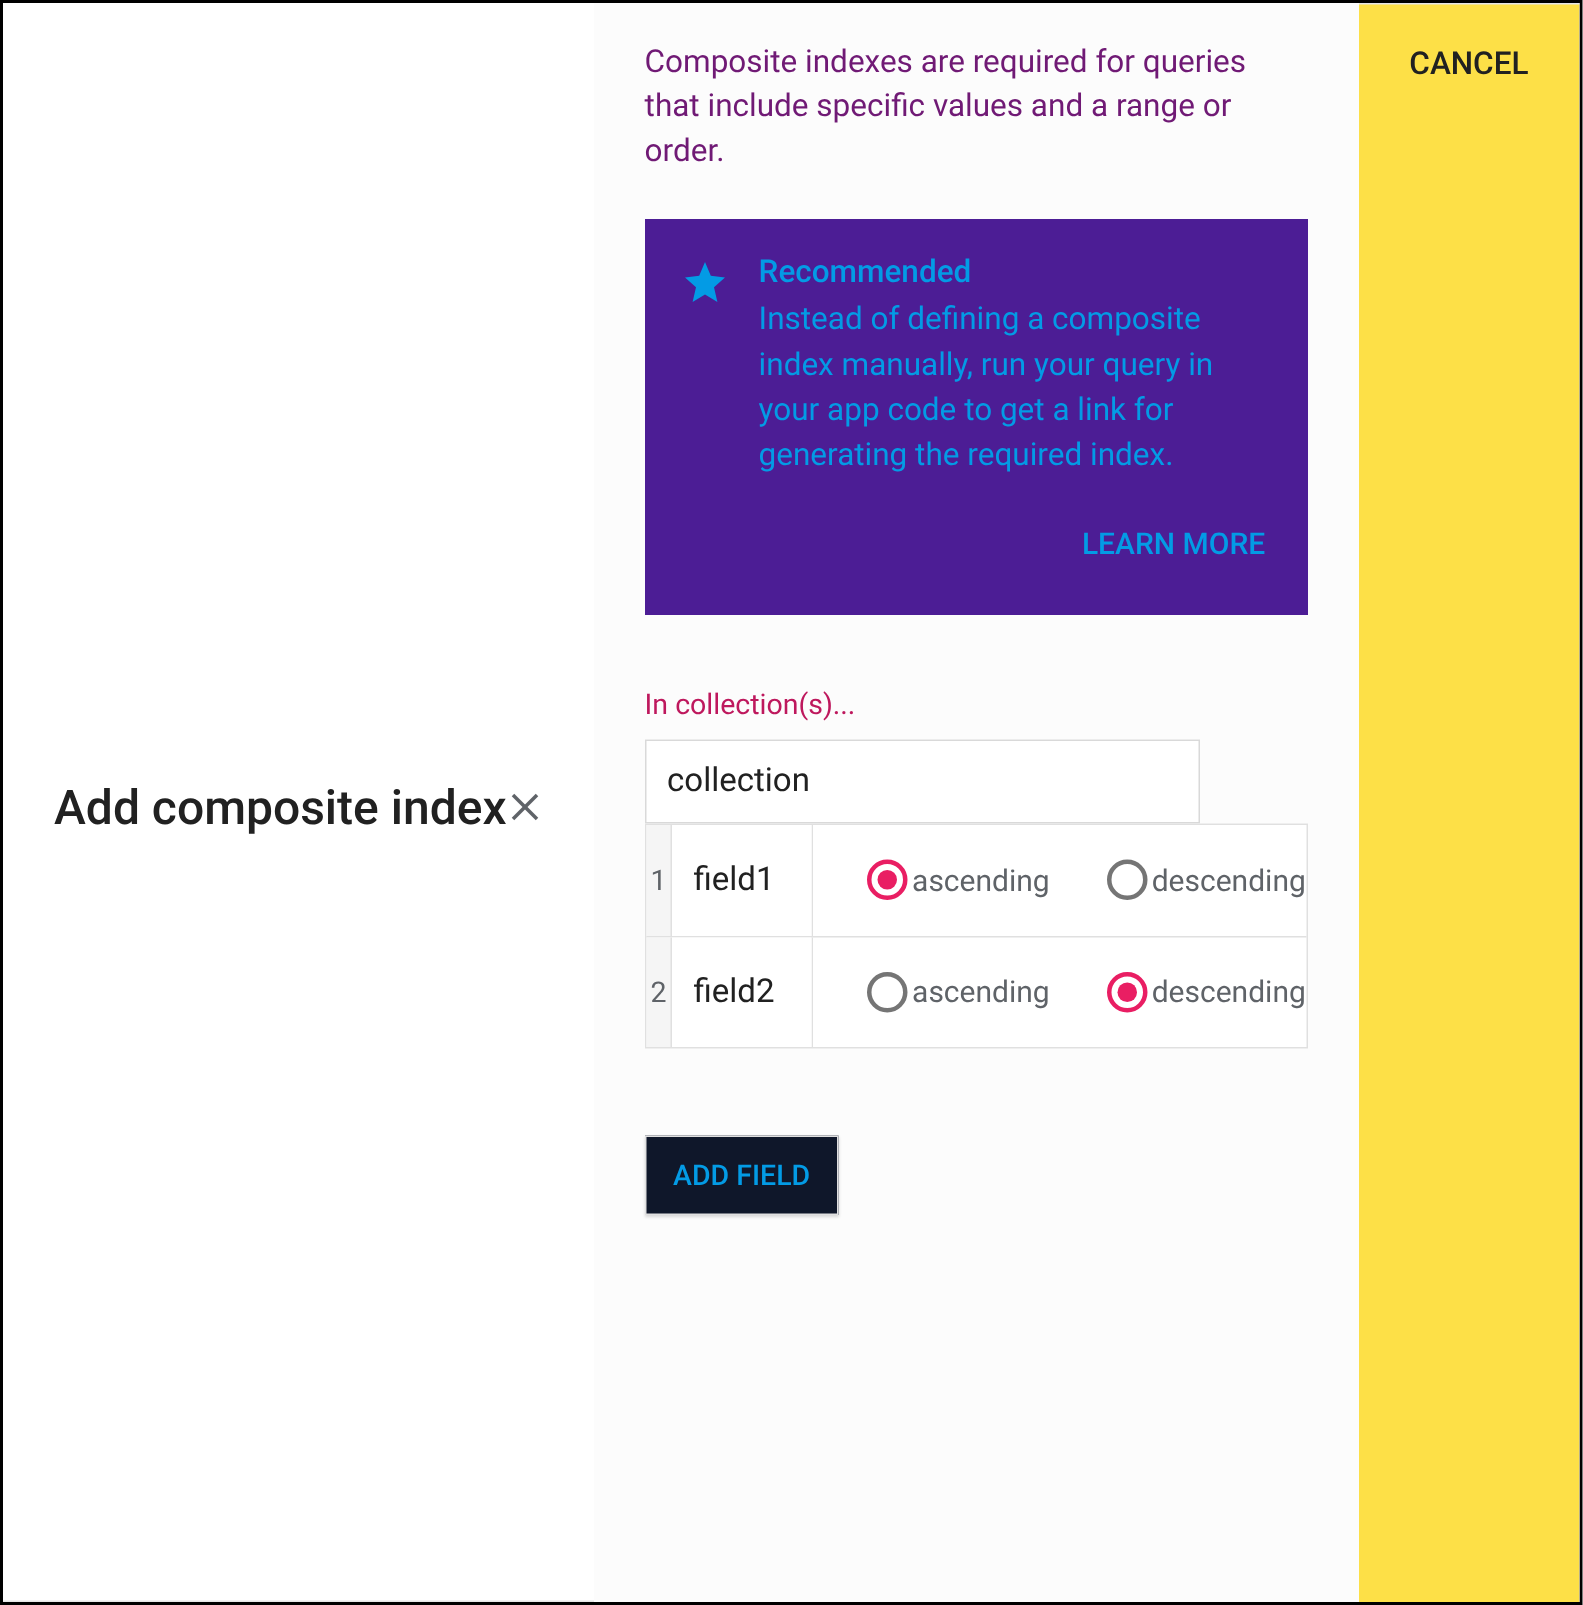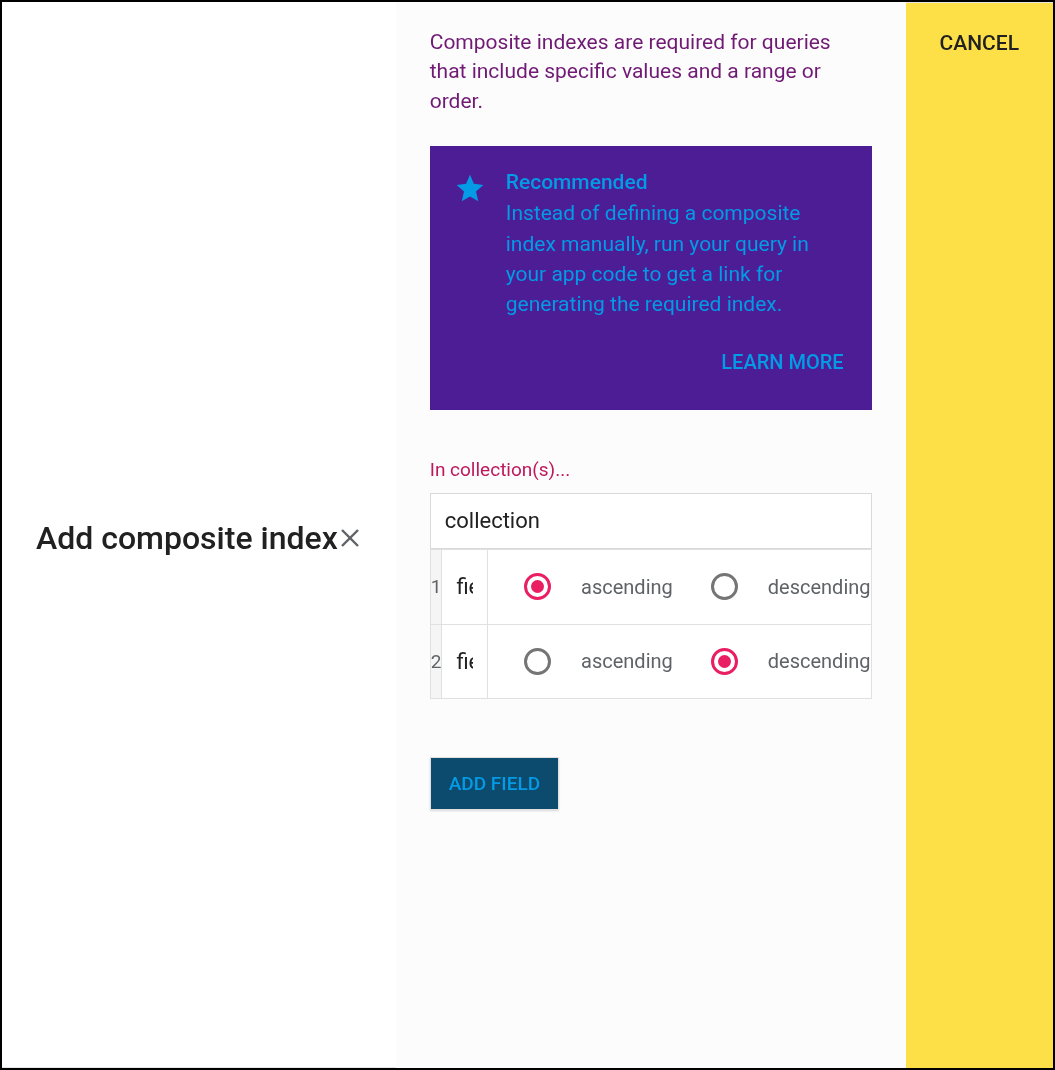--- a/index.html
+++ b/index.html
@@ -94,21 +94,21 @@
       text-decoration: none;
       cursor: pointer;
     }
     .section-label {
       font-size: 19px;
       color: #be185d;
       margin-top: 48px;
       margin-bottom: 12px;
     }
     .collection-input {
-      width: 442px;
+      width: 370px;
       height: 56px;
       border: 1px solid #d9d9d9;
       padding: 0 14px;
       font-size: 22px;
       color: #212121;
       background: #fff;
       font-family: inherit;
     }
     .order-table {
       border: 1px solid #e0e0e0;
@@ -152,21 +152,21 @@
     .radio-cell {
       flex: 1;
       display: flex;
       align-items: center;
       gap: 38px;
       padding-left: 36px;
     }
     .radio-option {
       display: flex;
       align-items: center;
-      gap: 30px;
+      gap: 3px;
       cursor: pointer;
     }
     .radio-circle {
       width: 27px;
       height: 27px;
       border-radius: 50%;
       border: 3px solid #757575;
       display: flex;
       align-items: center;
       justify-content: center;
@@ -178,21 +178,21 @@
       width: 13px;
       height: 13px;
       border-radius: 50%;
       background: #e91e63;
     }
     .radio-label {
       font-size: 20px;
       color: #5f6368;
     }
     .add-field-btn {
-      background: #0c4a6e;
+      background: #0f172a;
       border: 1px solid #e0e0e0;
       padding: 14px 18px;
       font-size: 19px;
       font-weight: 500;
       color: #039be5;
       cursor: pointer;
       box-shadow: 0 1px 2px rgba(0,0,0,0.15);
       font-family: inherit;
     }
     .dialog-footer {

